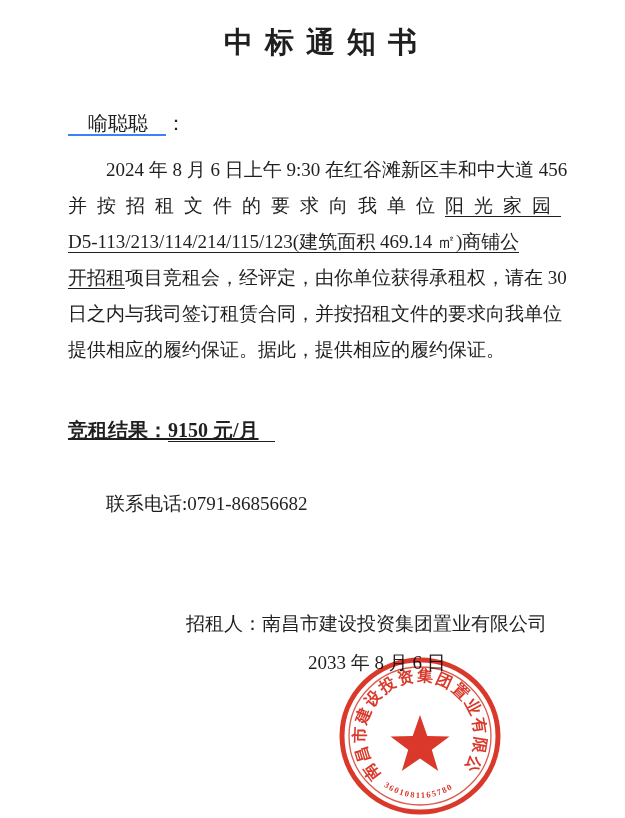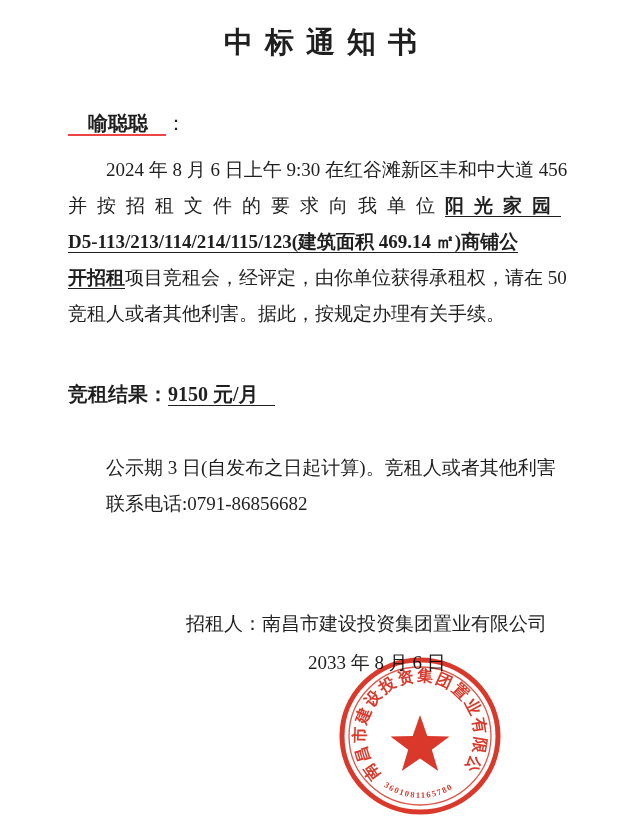--- a/index.html
+++ b/index.html
@@ -22,39 +22,40 @@
     letter-spacing: 12px;
     text-indent: 12px;
     line-height: 40px;
   }
   .recipient {
     margin-top: 46px;
     font-size: 20px;
     line-height: 30px;
   }
   .recipient-name {
-    font-weight: bold;
-    border-bottom: 2px solid #ef4444;
+    font-weight: normal;
+    border-bottom: 2px solid #3b82f6;
     padding-right: 18px;
     padding-left: 20px;
   }
   .para { font-size: 19px; }
   .para-body { margin-top: 14px; }
   .para-notice { margin-top: 38px; }
   .line {
     line-height: 36px;
     white-space: nowrap;
   }
   .line.indent { text-indent: 38px; }
   .line.spread { letter-spacing: 10px; }
-  .seg-bu { font-weight: bold; border-bottom: 1.7px solid #1f1f1f; }
+  .seg-bu { font-weight: normal; border-bottom: 1.7px solid #1f1f1f; }
   .result-line {
     margin-top: 44px;
     font-size: 20px;
     line-height: 36px;
+    text-decoration: underline;
   }
   .result-label { font-weight: bold; }
   .result-value {
     font-weight: bold;
     border-bottom: 1.7px solid #1f1f1f;
     padding-right: 16px;
   }
   .footer { margin-top: 84px; font-size: 19px; }
   .lessor-line { padding-left: 118px; line-height: 36px; }
   .date-line { padding-left: 240px; line-height: 42px; }
@@ -87,30 +88,30 @@
   <h1 class="title">中标通知书</h1>
 
   <div class="recipient">
     <span class="recipient-name">喻聪聪</span><span>：</span>
   </div>
 
   <div class="para para-body">
       <div class="line indent"><span>2024 年 8 月 6 日上午 9:30 在红谷滩新区丰和中大道 456</span></div>
       <div class="line spread"><span>并按招租文件的要求向我单位</span><span class="seg-bu">阳光家园</span></div>
       <div class="line"><span class="seg-bu">D5-113/213/114/214/115/123(建筑面积 469.14 ㎡)商铺公</span></div>
-      <div class="line"><span class="seg-bu">开招租</span><span>项目竞租会，经评定，由你单位获得承租权，请在 50</span></div>
-      <div class="line last"><span>竞租人或者其他利害。据此，按规定办理有关手续。</span></div>
+      <div class="line"><span class="seg-bu">开招租</span><span>项目竞租会，经评定，由你单位获得承租权，请在 30</span></div>
+      <div class="line"><span>日之内与我司签订租赁合同，并按招租文件的要求向我单位</span></div>
+      <div class="line last"><span>提供相应的履约保证。据此，提供相应的履约保证。</span></div>
     </div>
 
   <div class="result-line">
     <span class="result-label">竞租结果：</span><span class="result-value">9150 元/月</span>
   </div>
 
   <div class="para para-notice">
-      <div class="line indent"><span>公示期 3 日(自发布之日起计算)。竞租人或者其他利害</span></div>
       <div class="line indent last"><span>联系电话:0791-86856682</span></div>
     </div>
 
   <div class="footer">
     <div class="lessor-line">
       <span>招租人：</span><span>南昌市建设投资集团置业有限公司</span>
     </div>
     <div class="date-line">2033 年 8 月 6 日</div>
   </div>
 

